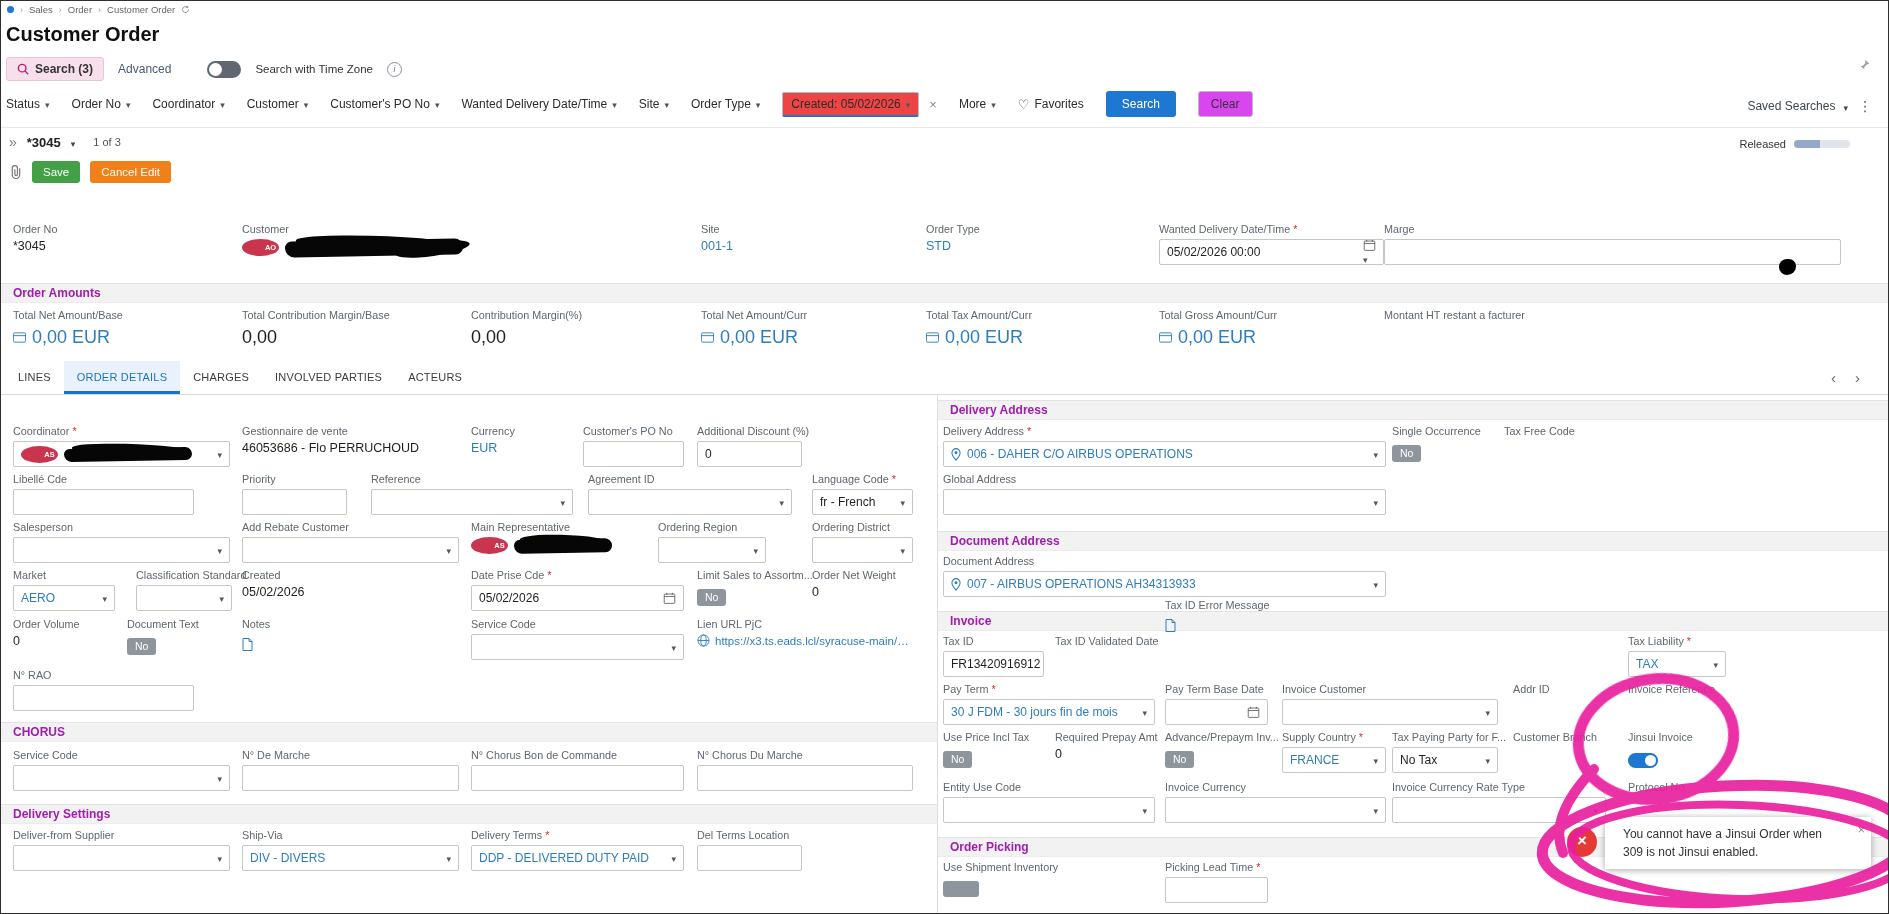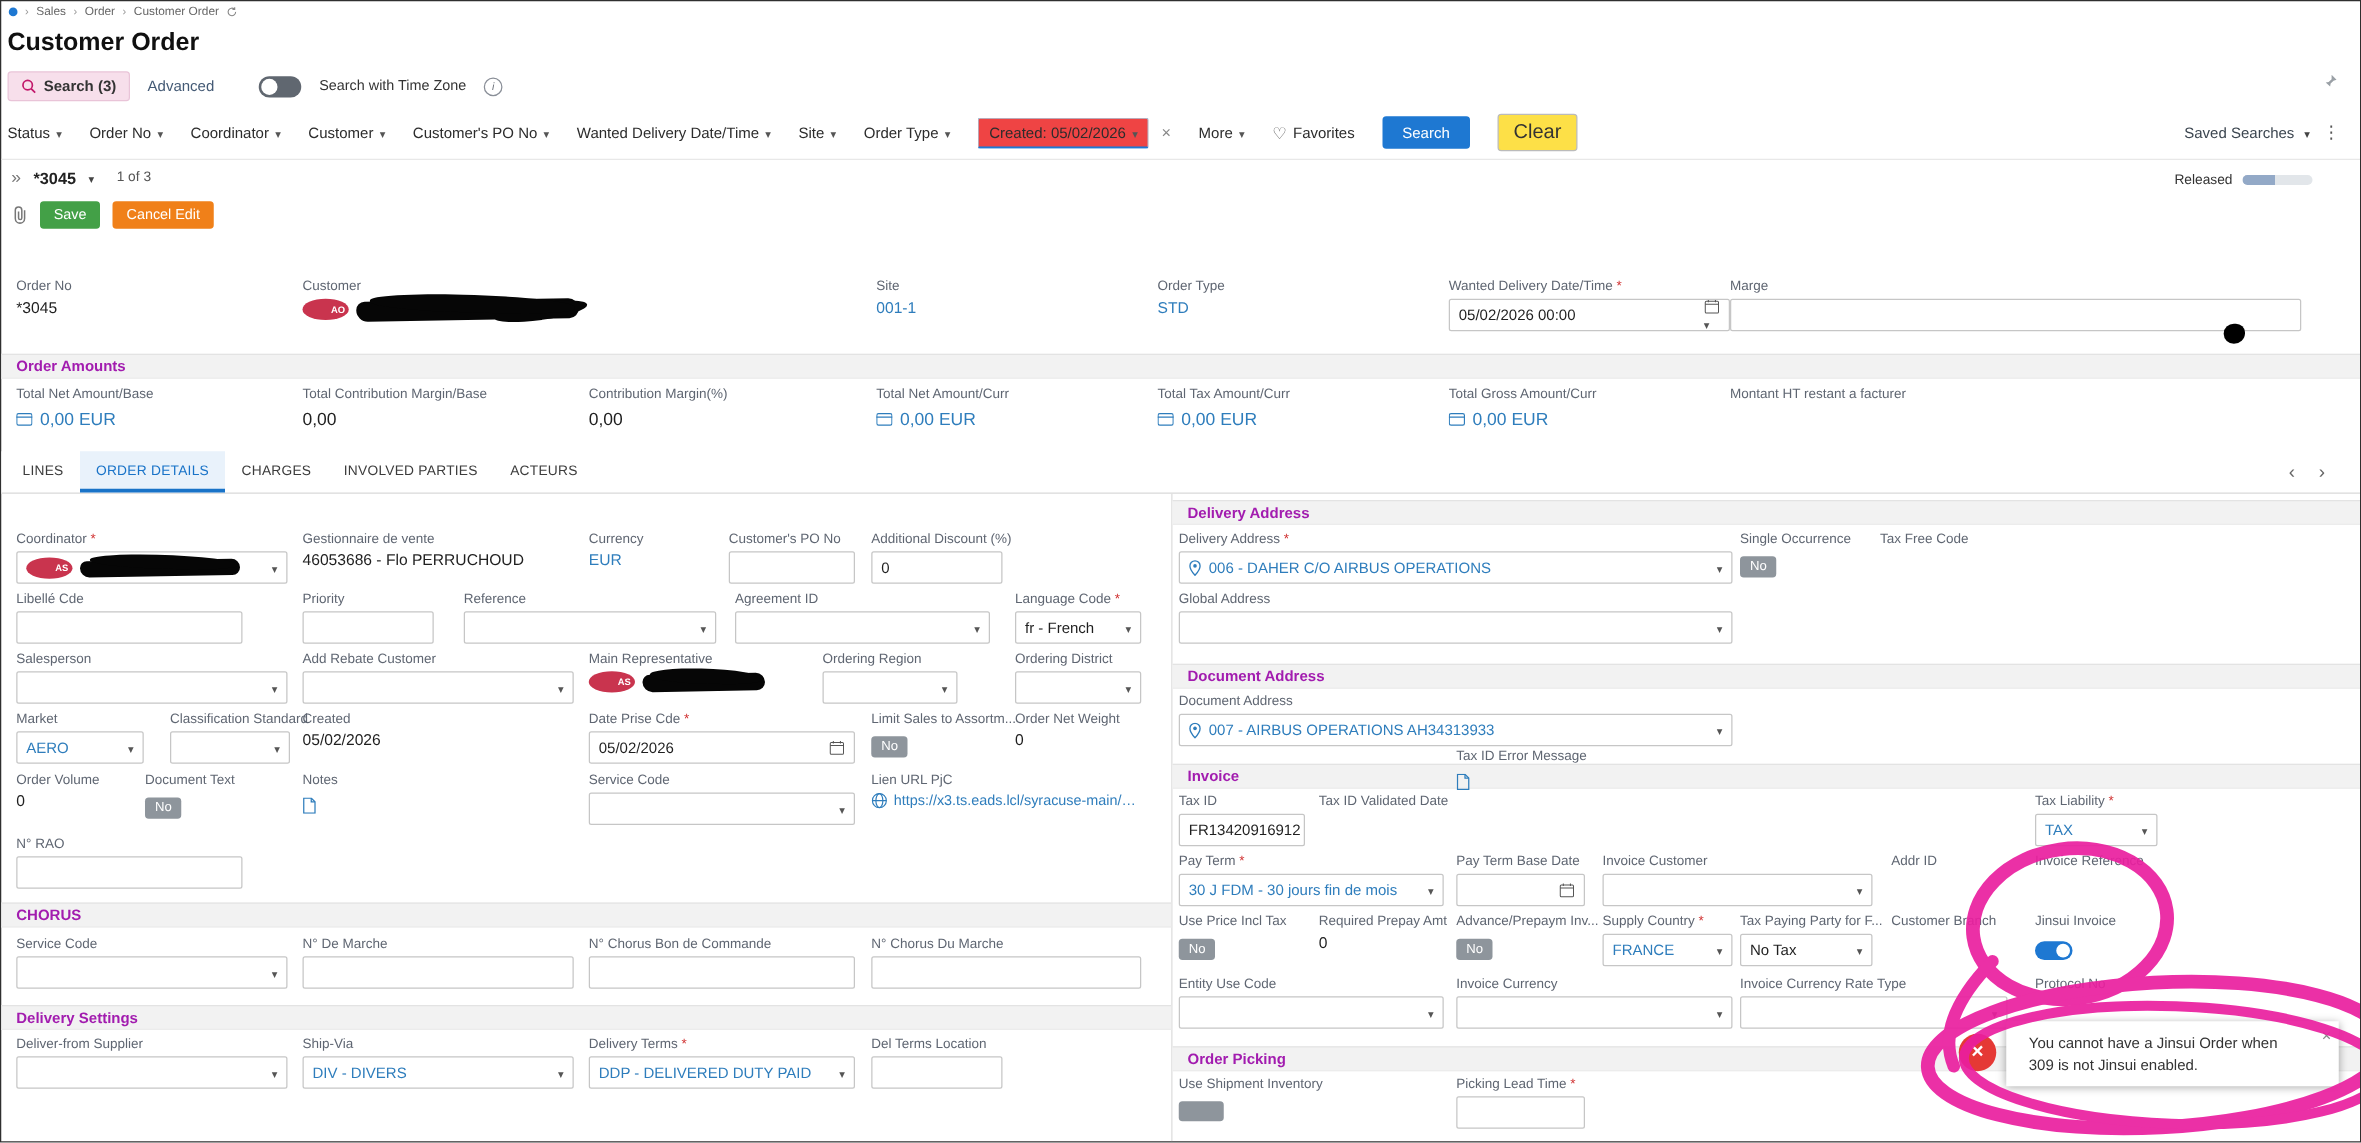--- a/index.html
+++ b/index.html
@@ -13,21 +13,21 @@
   .inp{box-sizing:border-box;width:100%;height:26px;border:1px solid #c6c6c6;border-radius:2px;background:#fff;display:flex;align-items:center;gap:6px;padding:0 7px;font-size:12px;color:#1f1f1f;overflow:hidden;white-space:nowrap;}
   .c{margin-left:auto;}
   .c::after{content:"▾";font-size:9px;color:#555;}
   .badge{display:inline-block;background:#8e959c;color:#fff;font-size:10.5px;line-height:1;padding:3px 8px;border-radius:3px;margin-top:4px;}
   .avatar{flex:0 0 auto;width:17px;height:17px;border-radius:50%;background:#c9344e;color:#fff;font-size:7.5px;font-weight:bold;display:inline-flex;align-items:center;justify-content:center;padding-left:20px;}
   .secbar{position:absolute;background:#f2f2f2;border-top:1px solid #e3e3e3;border-bottom:1px solid #ececec;font-size:12px;font-weight:bold;color:#a21caf;display:flex;align-items:center;padding-left:12px;height:20px;box-sizing:border-box;}
   .btn{border:none;border-radius:3px;font-size:11.5px;padding:5px 11px;color:#fff;font-family:inherit;cursor:pointer;}
   .btn-save{background:#43a047;}
   .btn-cancel{background:#f08019;}
   .btn-primary{background:#1e78d2;padding:6px 16px;font-size:12px;border:none;border-radius:3px;color:#fff;font-family:inherit;}
-  .btn-ghost{background:#fde047;color:#333;border:1px solid #bbb;padding:5px 12px;font-size:16px;border-radius:3px;font-family:inherit;}
+  .btn-ghost{background:#d946ef;color:#333;border:1px solid #bbb;padding:5px 12px;font-size:12px;border-radius:3px;font-family:inherit;}
   .fc{display:inline-flex;align-items:center;gap:5px;font-size:12px;color:#2c2c2c;cursor:pointer;white-space:nowrap;}
   .fc.sel{background:#ef4444;border:1px solid #aabdd1;border-bottom:2px solid #1e78d2;padding:4px 8px;border-radius:2px;}
   .tab{padding:10px 13px 8px;font-size:11px;letter-spacing:.2px;color:#3c3c3c;cursor:pointer;white-space:nowrap;}
   .tab.active{color:#1973c8;background:#e9f2fb;box-shadow:inset 0 -3px 0 #1973c8;}
   .tgl{position:relative;border-radius:9px;display:inline-block;}
   .tgl.off{width:34px;height:17px;background:#606770;}
   .tgl.off::after{content:"";position:absolute;left:2px;top:2px;width:13px;height:13px;border-radius:50%;background:#fff;}
   .tgl.on{width:30px;height:15px;background:#1e78d2;margin-top:6px;}
   .tgl.on::after{content:"";position:absolute;right:2px;top:2px;width:11px;height:11px;border-radius:50%;background:#fff;}
   .info{display:inline-flex;width:13px;height:13px;border:1px solid #8a8f98;border-radius:50%;align-items:center;justify-content:center;font-size:8.5px;color:#6a6f78;}
@@ -44,21 +44,21 @@
   .bc-dot{width:7px;height:7px;border-radius:50%;background:#1e78d2;}
   .title{font-size:20px;font-weight:bold;color:#101010;}
   .pill-search{display:inline-flex;align-items:center;gap:6px;background:#f7dfeb;border:1px solid #e9c4d8;border-radius:3px;padding:4px 10px;font-size:12px;font-weight:bold;color:#333;}
   .scrib{position:relative;display:inline-block;background:#060606;border-radius:8px 10px 9px 11px;transform:rotate(-1deg);}
   .scrib::after{content:"";position:absolute;left:6%;top:-28%;width:92%;height:88%;background:#060606;border-radius:50% 60% 40% 50%;transform:rotate(2.5deg);}
   .scrib.big::before{content:"";position:absolute;right:-7px;top:18%;width:42%;height:86%;background:#060606;border-radius:50%;transform:rotate(-7deg);}
   .relbar{display:inline-block;width:56px;height:8px;border-radius:4px;background:#e2e6ea;overflow:hidden;}
   .relfill{display:block;width:26px;height:8px;background:#93a9c7;}
   .hline{position:absolute;left:0;right:0;border-top:1px solid #e8e8e8;}
   .tabs{position:absolute;left:0;right:0;top:360px;height:34px;display:flex;align-items:stretch;border-bottom:1px solid #d9d9d9;padding-left:4px;box-sizing:border-box;background:#fff;}
-  .amt{display:flex;align-items:center;gap:6px;margin-top:6px;font-size:14px;white-space:nowrap;}
+  .amt{display:flex;align-items:center;gap:6px;margin-top:6px;font-size:18px;white-space:nowrap;}
   .link{font-size:11.5px;color:#2e7dbc;white-space:nowrap;overflow:hidden;text-overflow:ellipsis;}
   .toast{position:absolute;left:1604px;top:816px;width:266px;min-height:50px;background:#fff;box-shadow:0 1px 7px rgba(0,0,0,.35);z-index:55;display:flex;align-items:center;padding:8px 16px 8px 18px;box-sizing:border-box;}
   .toast-msg{font-size:12px;color:#333;line-height:1.5;width:212px;}
   .err-ico{position:absolute;left:1566px;top:826px;width:30px;height:30px;border-radius:50%;background:#e53935;color:#fff;display:flex;align-items:center;justify-content:center;z-index:56;font-size:17px;font-weight:bold;}
   .err-ico::after{content:"×";margin-top:-2px;}
   .toast .gl-close{position:absolute;top:3px;right:6px;cursor:pointer;}
   svg{display:block;}
 </style>
 </head>
 <body>
@@ -427,21 +427,21 @@
   </div>
   <div class="f" style="left:811px;top:568px;">
     <div class="lbl">Order Net Weight</div>
     <div class="val">0</div>
   </div>
 
   <div class="f" style="left:12px;top:617px;">
     <div class="lbl">Order Volume</div>
     <div class="val">0</div>
   </div>
-  <div class="f" style="left:115px;top:617px;">
+  <div class="f" style="left:126px;top:617px;">
     <div class="lbl">Document Text</div>
     <span class="badge">No</span>
   </div>
   <div class="f" style="left:241px;top:617px;">
     <div class="lbl">Notes</div>
     <span style="display:inline-block;margin-top:4px;"><svg width="11" height="13" viewBox="0 0 11 13">
           <path d="M1 .5h6l3 3V12.5H1z" fill="none" stroke="#2e7dbc"></path>
           <path d="M7 .5v3h3" fill="none" stroke="#2e7dbc"></path>
         </svg></span>
   </div>

